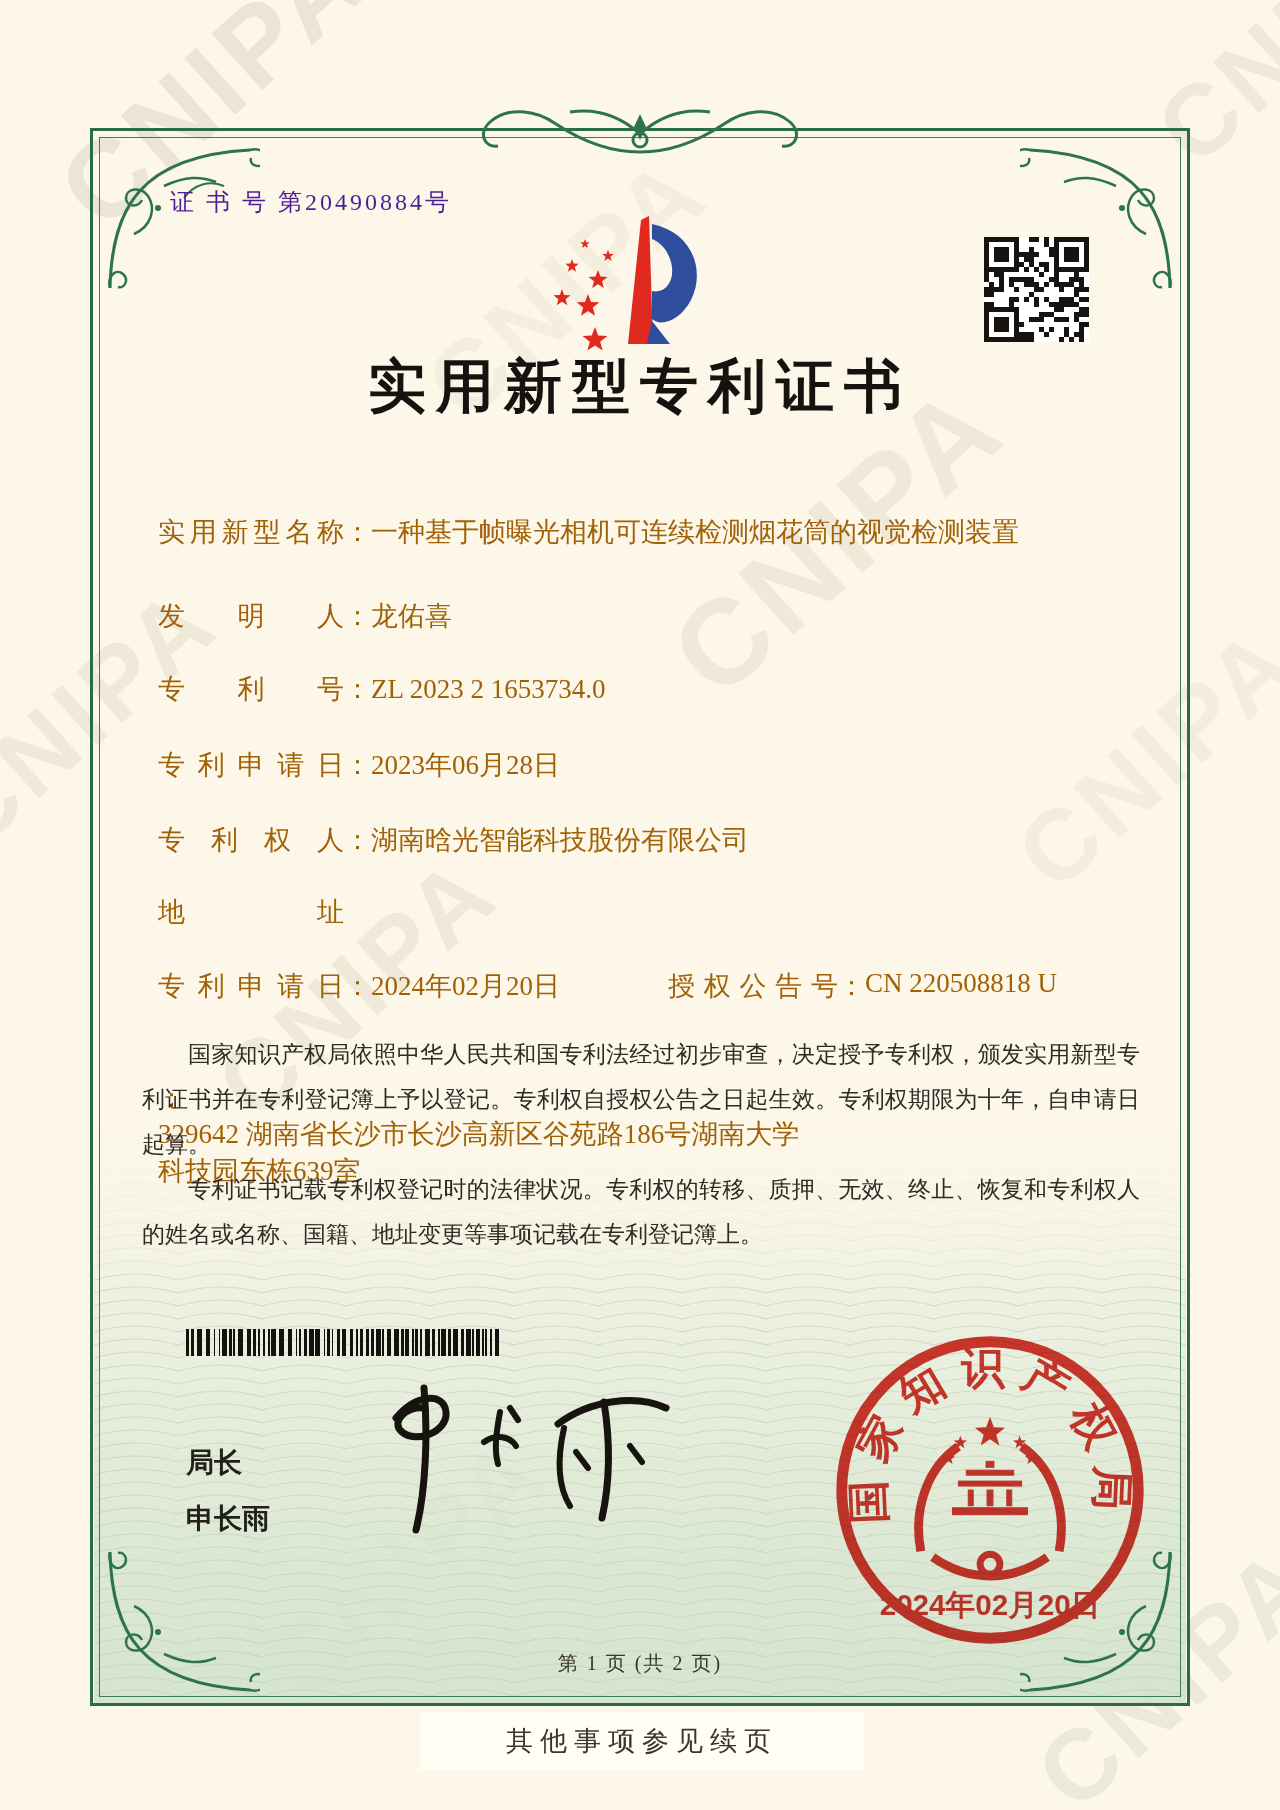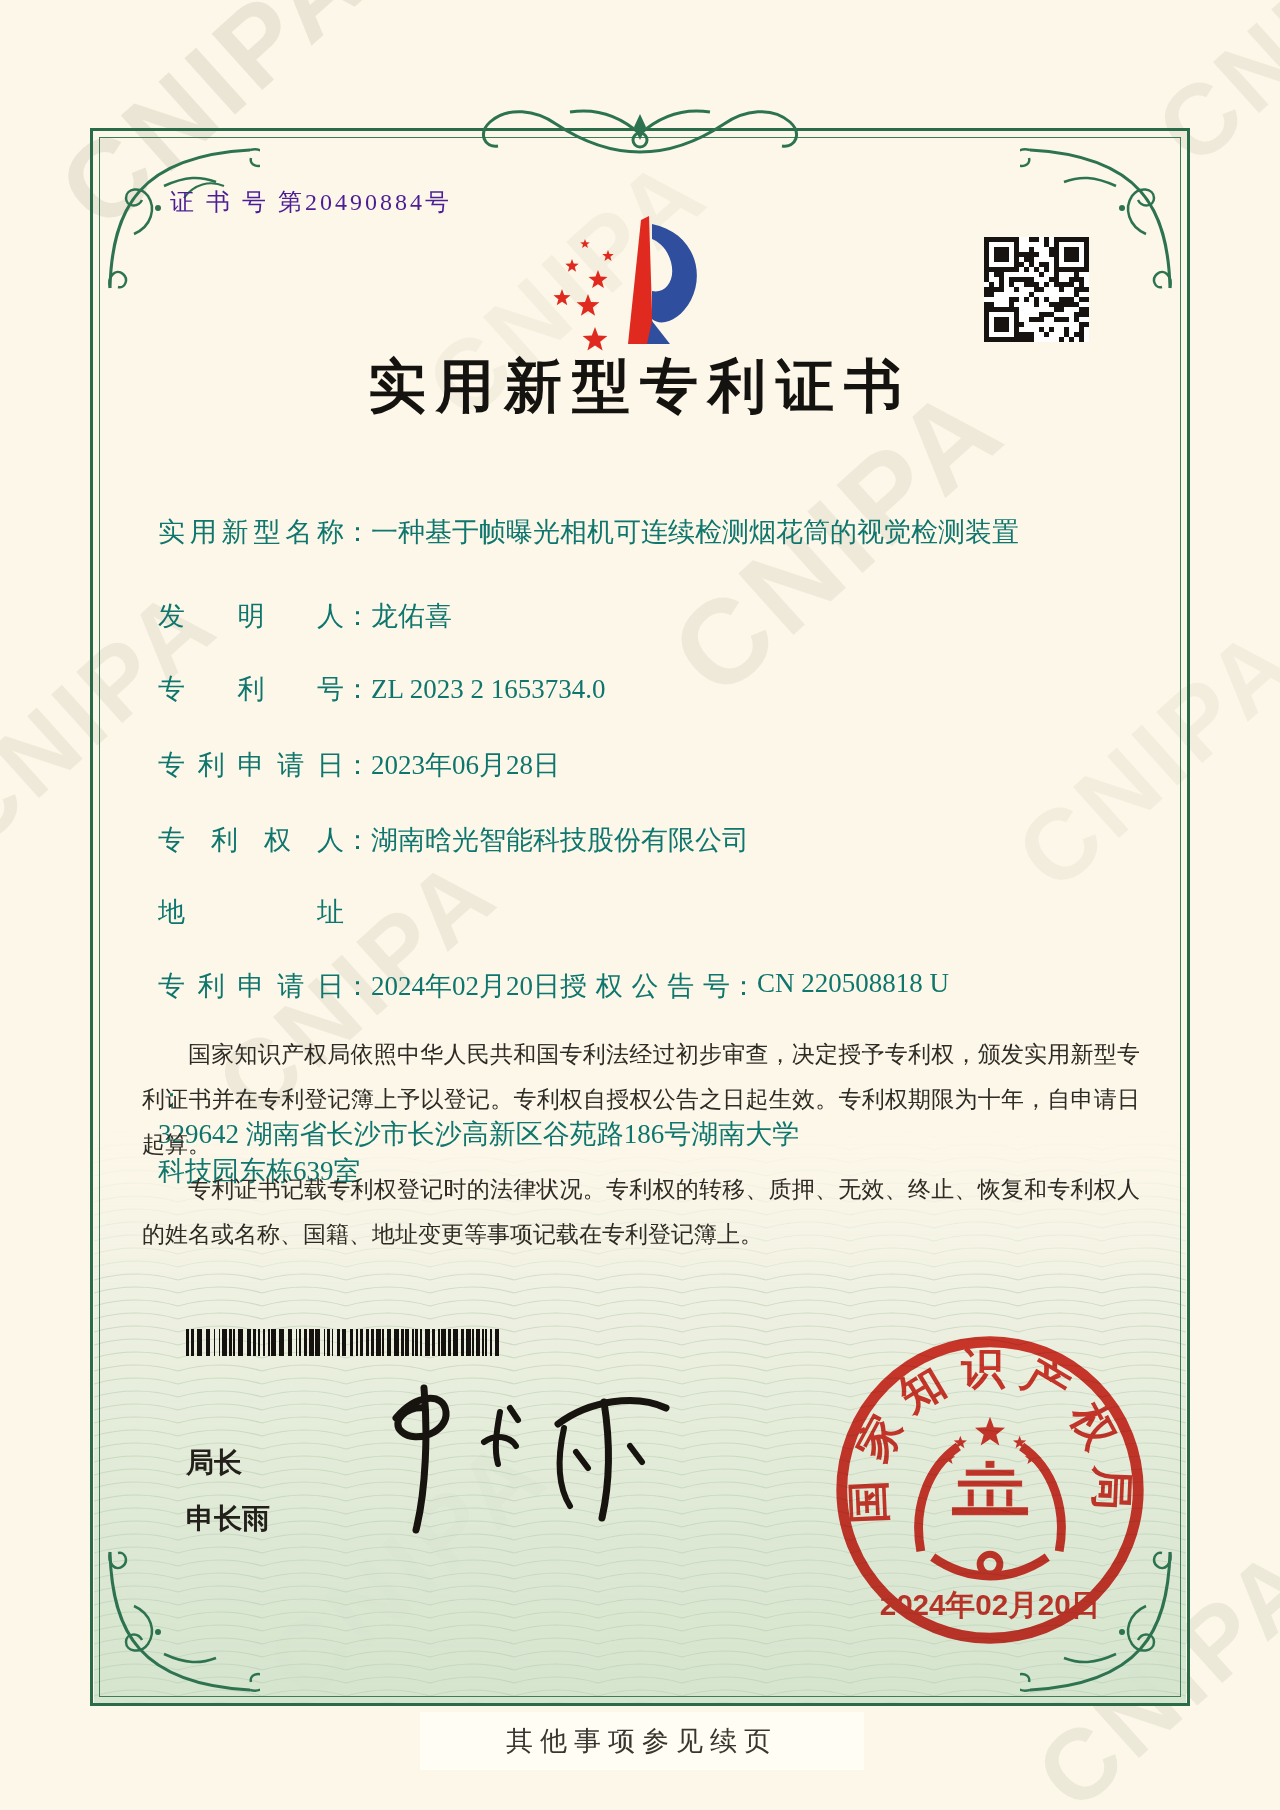--- a/index.html
+++ b/index.html
@@ -28,21 +28,21 @@
   
   #cert-no{left:170px;top:186px;font-size:24px;letter-spacing:3px;color:#4c1d95;}
   #logo{left:540px;top:194px;}
   #qr{left:984px;top:237px;width:105px;height:105px;display:grid;
       grid-template-columns:repeat(21,1fr);grid-template-rows:repeat(21,1fr);background:#fff;}
   #qr div.on{background:#171310;}
   #title{left:0;top:348px;width:1280px;text-align:center;font-size:58px;font-weight:bold;
          letter-spacing:10px;color:#15130f;}
 
   
-  .field-row{left:158px;width:990px;display:flex;font-size:27px;color:#0f766e;align-items:flex-start;}
+  .field-row{left:158px;width:990px;display:flex;font-size:27px;color:#a16207;align-items:flex-start;}
   .flabel{display:inline-block;width:186px;text-align:justify;text-align-last:justify;flex:0 0 186px;}
   .fsep{flex:0 0 26px;text-align:center;}
   .fval{flex:1;line-height:37px;}
   .grant-group{display:flex;}
   .grant-group .flabel2{display:inline-block;width:170px;text-align:justify;text-align-last:justify;}
 
   
   #legal{left:142px;top:1032px;width:998px;font-size:23px;line-height:45px;text-align:justify;color:#2e2a24;}
   #legal p{margin:0;text-indent:2em;}
 
@@ -683,21 +683,21 @@
     <span class="flabel">地址</span>
       <span class="fsep">：</span>
     <span class="fval"><span>329642 湖南省长沙市长沙高新区谷苑路186号湖南大学</span><br><span>科技园东栋639室</span></span>
   </div>
   <div class="abs field-row" style="top:968px;">
     <span class="grant-group">
       <span class="flabel">专利申请日</span>
         <span class="fsep">：</span>
         <span>2024年02月20日</span>
     </span>
-    <span class="grant-group" style="justify-content:center;">
+    <span class="grant-group" style="margin-left:108px;justify-content:center;">
       <span class="flabel2">授权公告号</span>
         <span class="fsep">：</span>
         <span>CN 220508818 U</span>
     </span>
   </div>
 
   <div id="legal" class="abs">
     <p>国家知识产权局依照中华人民共和国专利法经过初步审查，决定授予专利权，颁发实用新型专利证书并在专利登记簿上予以登记。专利权自授权公告之日起生效。专利权期限为十年，自申请日起算。</p>
     <p>专利证书记载专利权登记时的法律状况。专利权的转移、质押、无效、终止、恢复和专利权人的姓名或名称、国籍、地址变更等事项记载在专利登记簿上。</p>
   </div>
@@ -859,16 +859,17 @@
       <rect x="187" y="170" width="5" height="16"></rect>
       <rect x="132" y="188" width="76" height="7"></rect>
       <path d="M100 232 C92 190 106 148 138 126" fill="none" stroke-width="9"></path>
       <path d="M240 232 C248 190 234 148 202 126" fill="none" stroke-width="9"></path>
       <path d="M112 238 C132 252 150 257 170 257 C190 257 208 252 228 238" fill="none" stroke-width="9"></path>
       <circle cx="170" cy="245" r="10" fill="none" stroke-width="7"></circle>
     </g>
     <text x="170" y="296" text-anchor="middle" font-size="30" font-weight="bold" fill="#d5281f" font-family="Liberation Sans, DejaVu Sans, sans-serif">2024年02月20日</text>
   </svg>
 
+  <div id="page-info" class="abs">第 1 页 (共 2 页)</div>
   <div id="cont-strip" class="abs"></div>
   <div id="cont-note" class="abs">其他事项参见续页</div>
 
 </div>
 
 </body></html>

